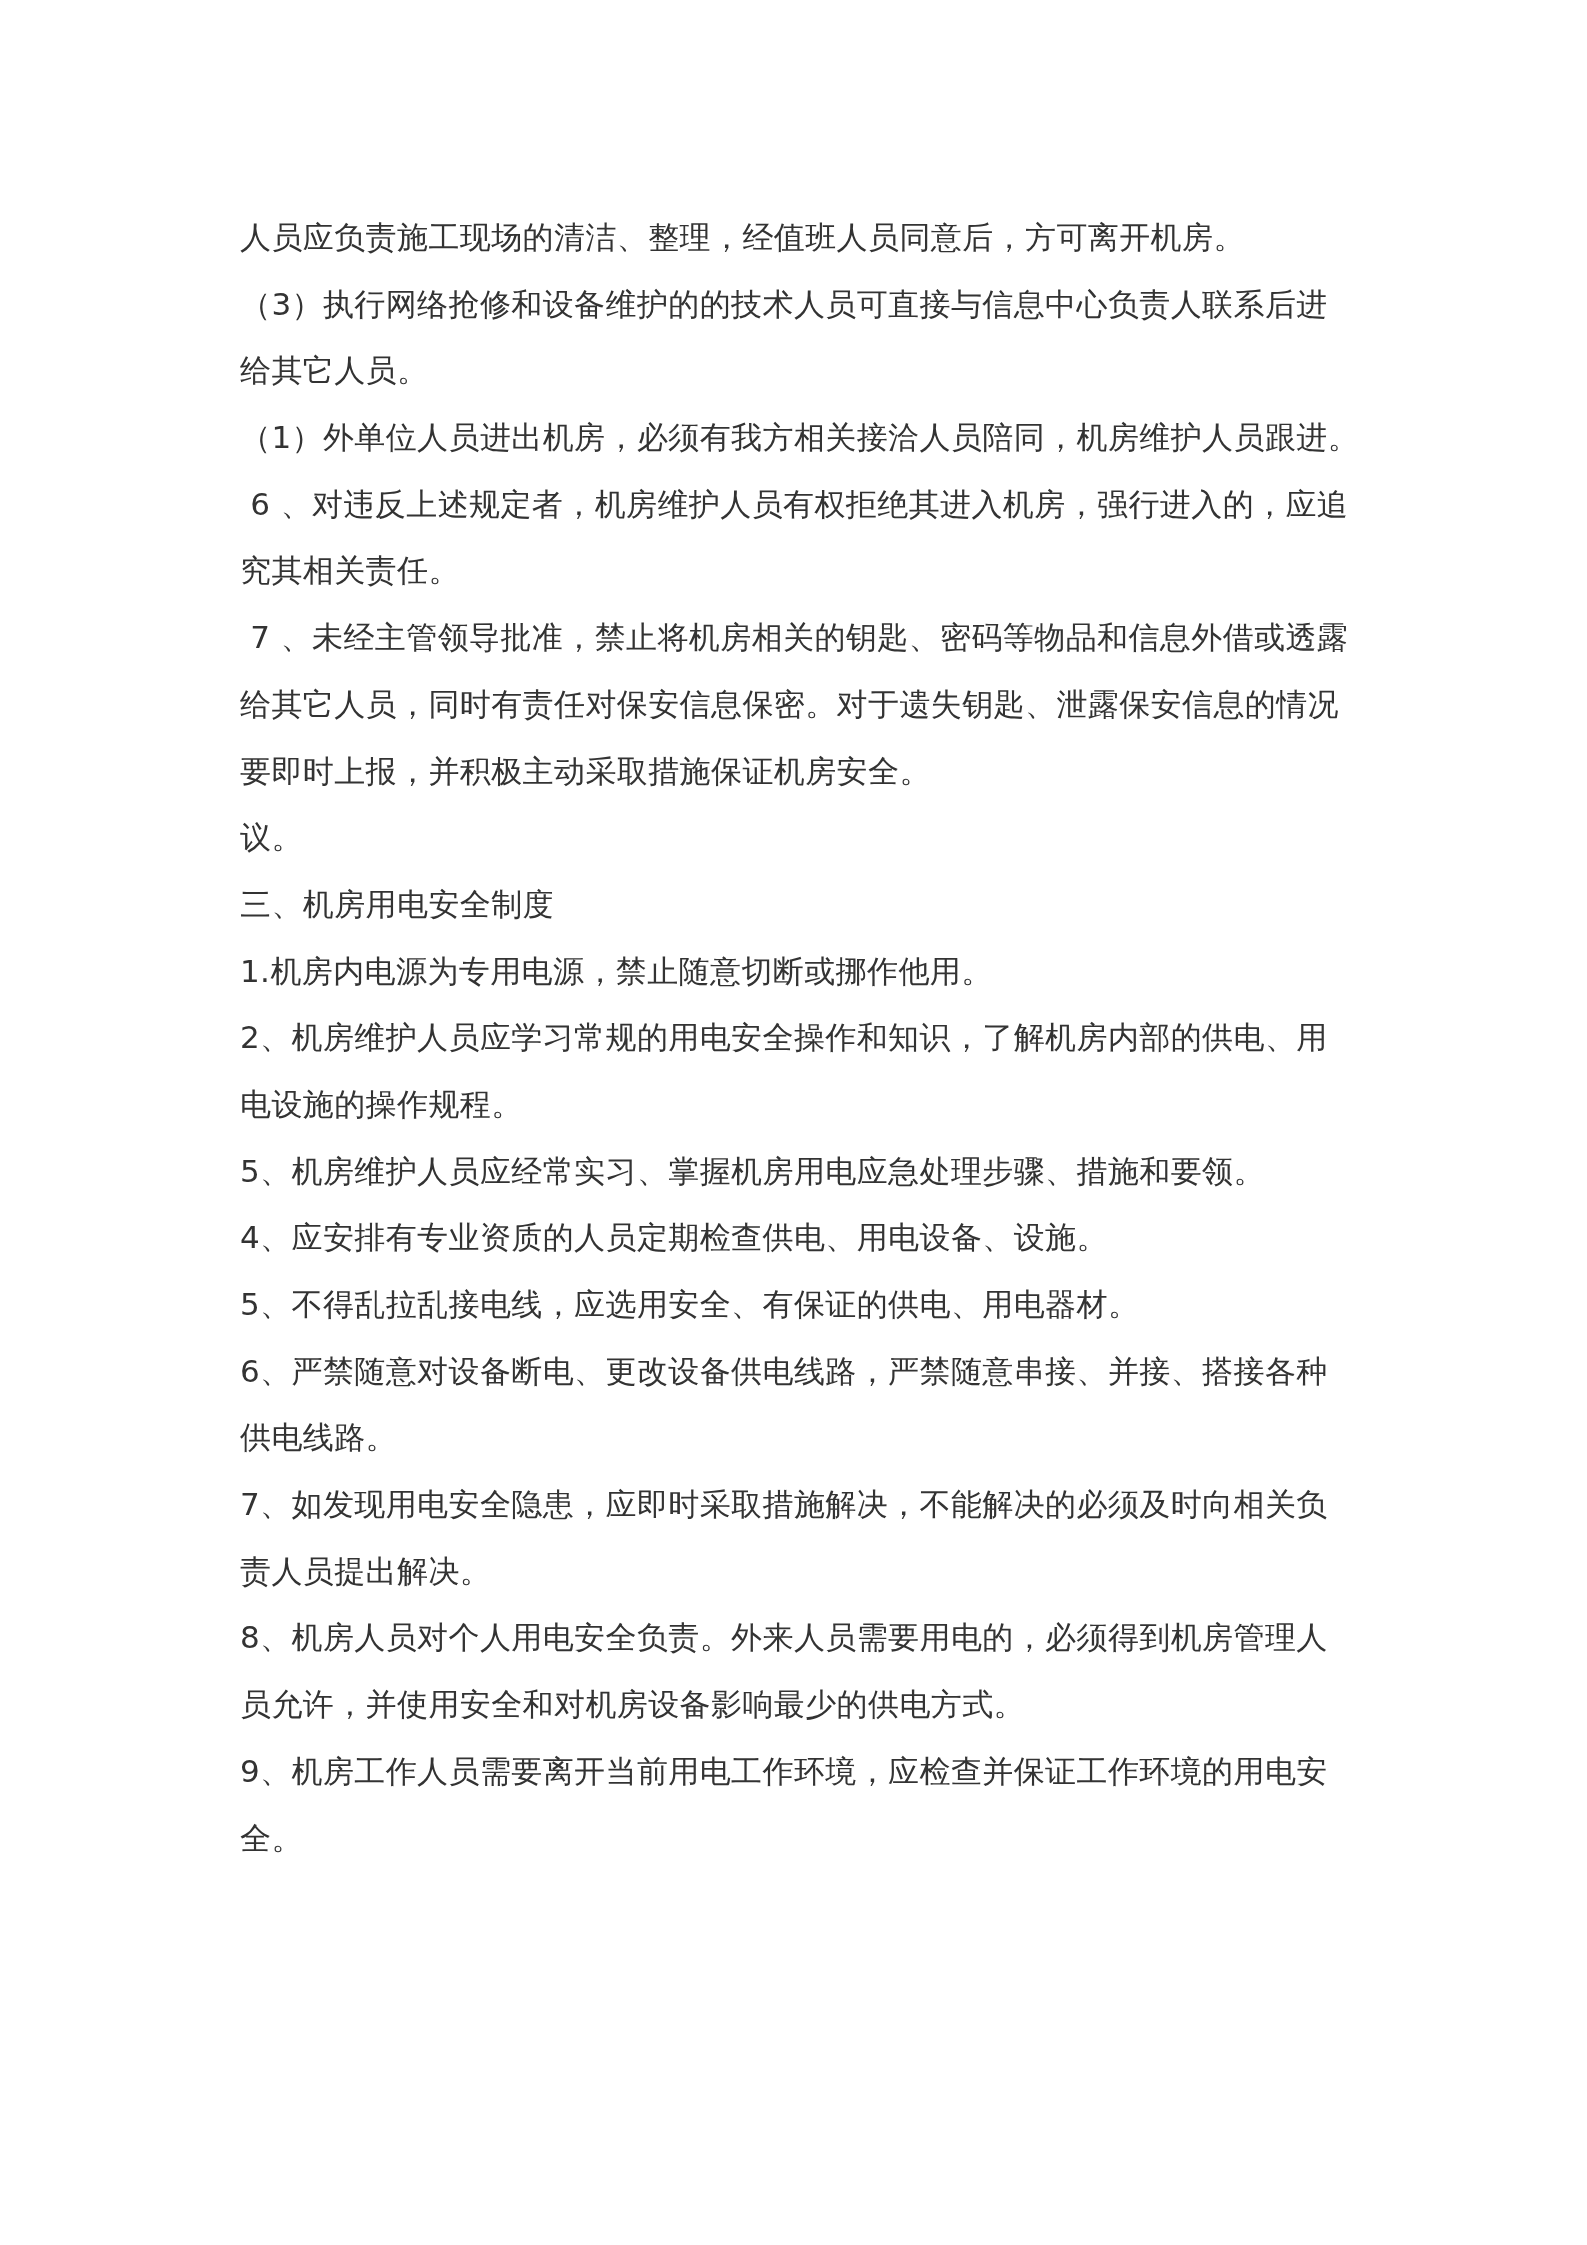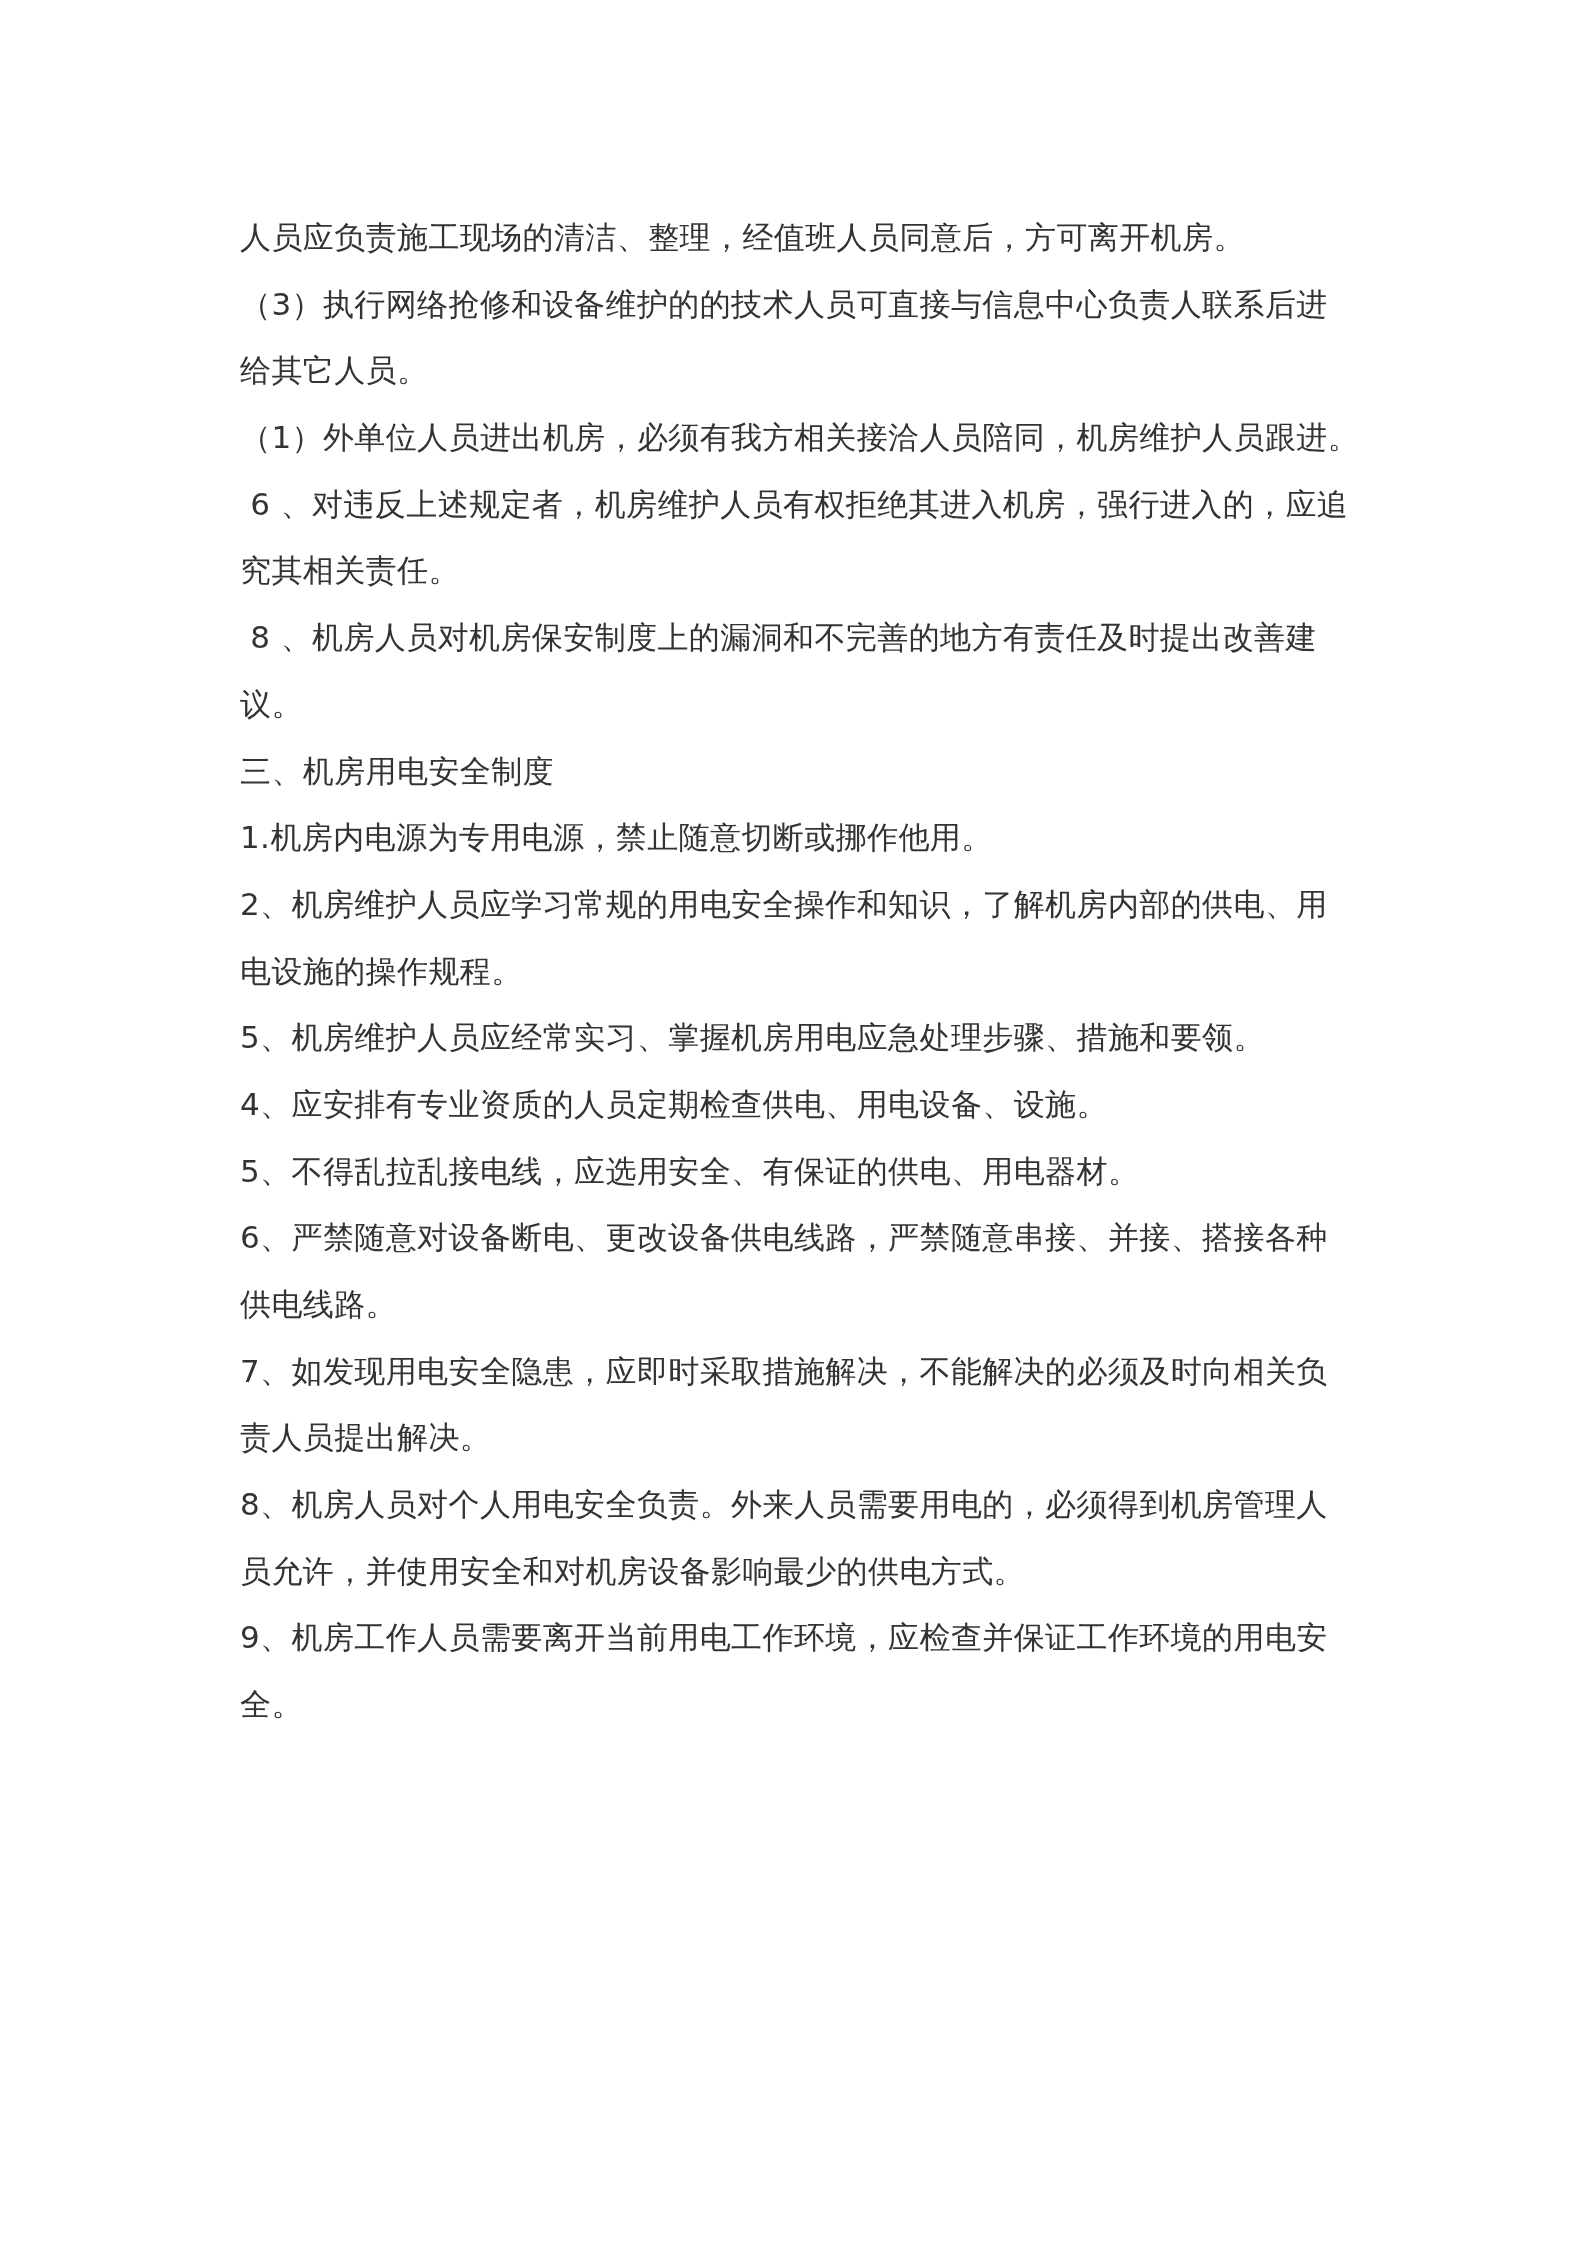--- a/index.html
+++ b/index.html
@@ -59,23 +59,27 @@
 
     <div>
       <span class="line">（1）外单位人员进出机房，必须有我方相关接洽人员陪同，机房维护人员跟进。</span>
     </div>
 
     <div>
       <span class="line" style="white-space:pre;"> 6 、对违反上述规定者，机房维护人员有权拒绝其进入机房，强行进入的，应追</span>
       <span class="line">究其相关责任。</span>
     </div>
 
+    <div>
+      <span class="line" style="white-space:pre;"> 7 、未经主管领导批准，禁止将机房相关的钥匙、密码等物品和信息外借或透露</span>
+      <span class="line">给其它人员，同时有责任对保安信息保密。对于遗失钥匙、泄露保安信息的情况</span>
+      <span class="line">要即时上报，并积极主动采取措施保证机房安全。</span>
+    </div>
 
     <div>
-      <span class="line" style="white-space:pre;"> 8 、机房人员对机房保安制度上的漏洞和不完善的地方有责任及时提出改善建</span>
       <span class="line">议。</span>
     </div>
 
     <div>
       <span class="line heading">三、机房用电安全制度</span>
 
       <div>
         <span class="line">1.机房内电源为专用电源，禁止随意切断或挪作他用。</span>
       </div>
 

